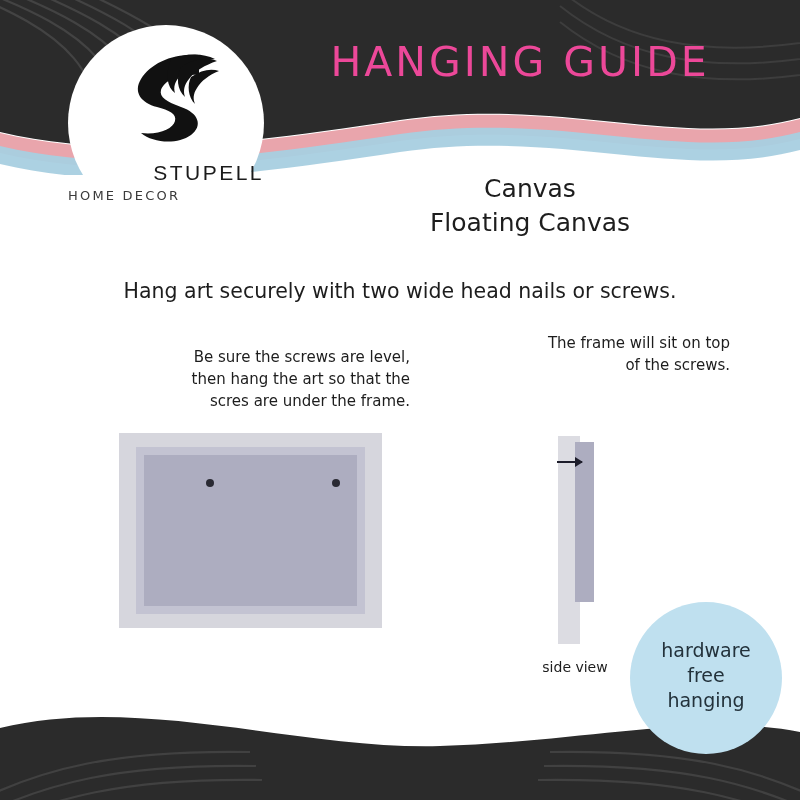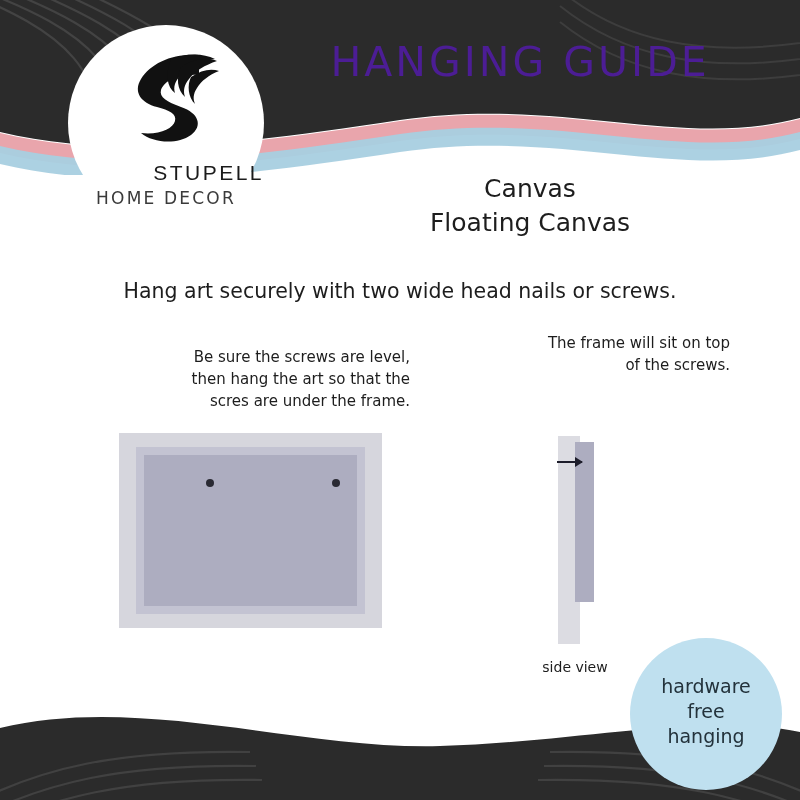--- a/index.html
+++ b/index.html
@@ -28,21 +28,21 @@
   .top-banner svg, .bottom-banner svg {
     display: block;
   }
 
   .guide-title {
     position: absolute;
     left: 270px;
     top: 38px;
     width: 500px;
     text-align: center;
-    color: #4c1d95;
+    color: #ec4899;
     font-size: 41px;
     letter-spacing: 3px;
     font-weight: 400;
     font-family: "DejaVu Sans", sans-serif;
   }
 
   
   .logo-circle {
     position: absolute;
     left: 68px;
@@ -71,22 +71,21 @@
     font-size: 21px;
     letter-spacing: 2.5px;
     color: #1b1b1b;
     font-family: Liberation Sans, sans-serif;
   }
   .logo-sub {
     position: absolute;
     left: 0;
     top: 163px;
     width: 196px;
-    text-align: center;
-    font-size: 17px;
+    font-size: 13px;
     letter-spacing: 2.2px;
     color: #3a3a3a;
     font-family: "DejaVu Sans", sans-serif;
   }
 
   
   .product-title {
     position: absolute;
     left: 280px;
     top: 172px;
@@ -193,21 +192,21 @@
     width: 0; height: 0;
     border-top: 5px solid transparent;
     border-bottom: 5px solid transparent;
     border-left: 8px solid #1d1d2b;
   }
 
   
   .badge {
     position: absolute;
     left: 630px;
-    top: 638px;
+    top: 602px;
     width: 152px;
     height: 152px;
     border-radius: 50%;
     background: #bfe0ef;
     z-index: 6;
   }
   .badge-text {
     position: absolute;
     left: 0;
     top: 36px;

